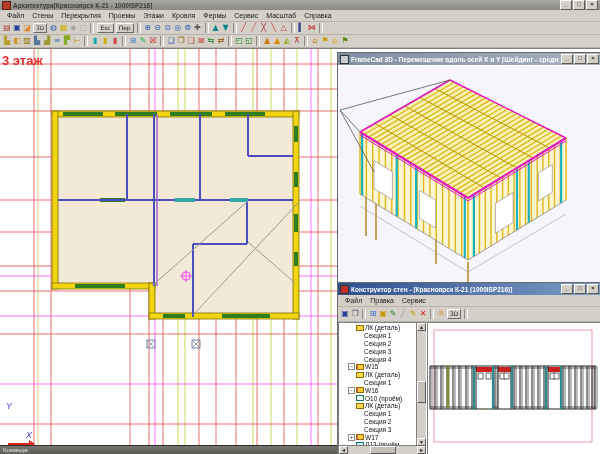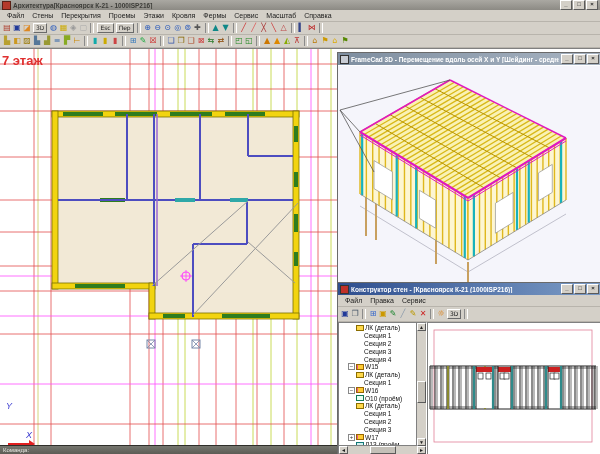--- a/index.html
+++ b/index.html
@@ -246,21 +246,21 @@
         <rect x="147" y="336" width="8" height="8" fill="none" stroke="#7788aa" stroke-width="1"></rect>
         <line x1="147" y1="336" x2="155" y2="344" stroke="#7788aa" stroke-width="0.8"></line>
         <line x1="155" y1="336" x2="147" y2="344" stroke="#7788aa" stroke-width="0.8"></line>
         <rect x="192" y="336" width="8" height="8" fill="none" stroke="#7788aa" stroke-width="1"></rect>
         <line x1="192" y1="336" x2="200" y2="344" stroke="#7788aa" stroke-width="0.8"></line>
         <line x1="200" y1="336" x2="192" y2="344" stroke="#7788aa" stroke-width="0.8"></line>
         <circle cx="186" cy="272" r="4" fill="none" stroke="#ff3cff" stroke-width="1.2"></circle>
         <line x1="180" y1="272" x2="192" y2="272" stroke="#ff3cff" stroke-width="0.8"></line>
         <line x1="186" y1="266" x2="186" y2="278" stroke="#ff3cff" stroke-width="0.8"></line>
       </svg>
-    <div class="floorlabel">7 этаж</div>
+    <div class="floorlabel">3 этаж</div>
     <div class="axlab" style="left:6px;top:352px">Y</div>
     <div class="axlab" style="left:26px;top:381px">X</div>
     <div class="axarrow"></div>
     <div class="axhead"></div>
   </div>
   <div class="statusbar">
     <span>Команда:</span>
   </div>
 </div>
 

